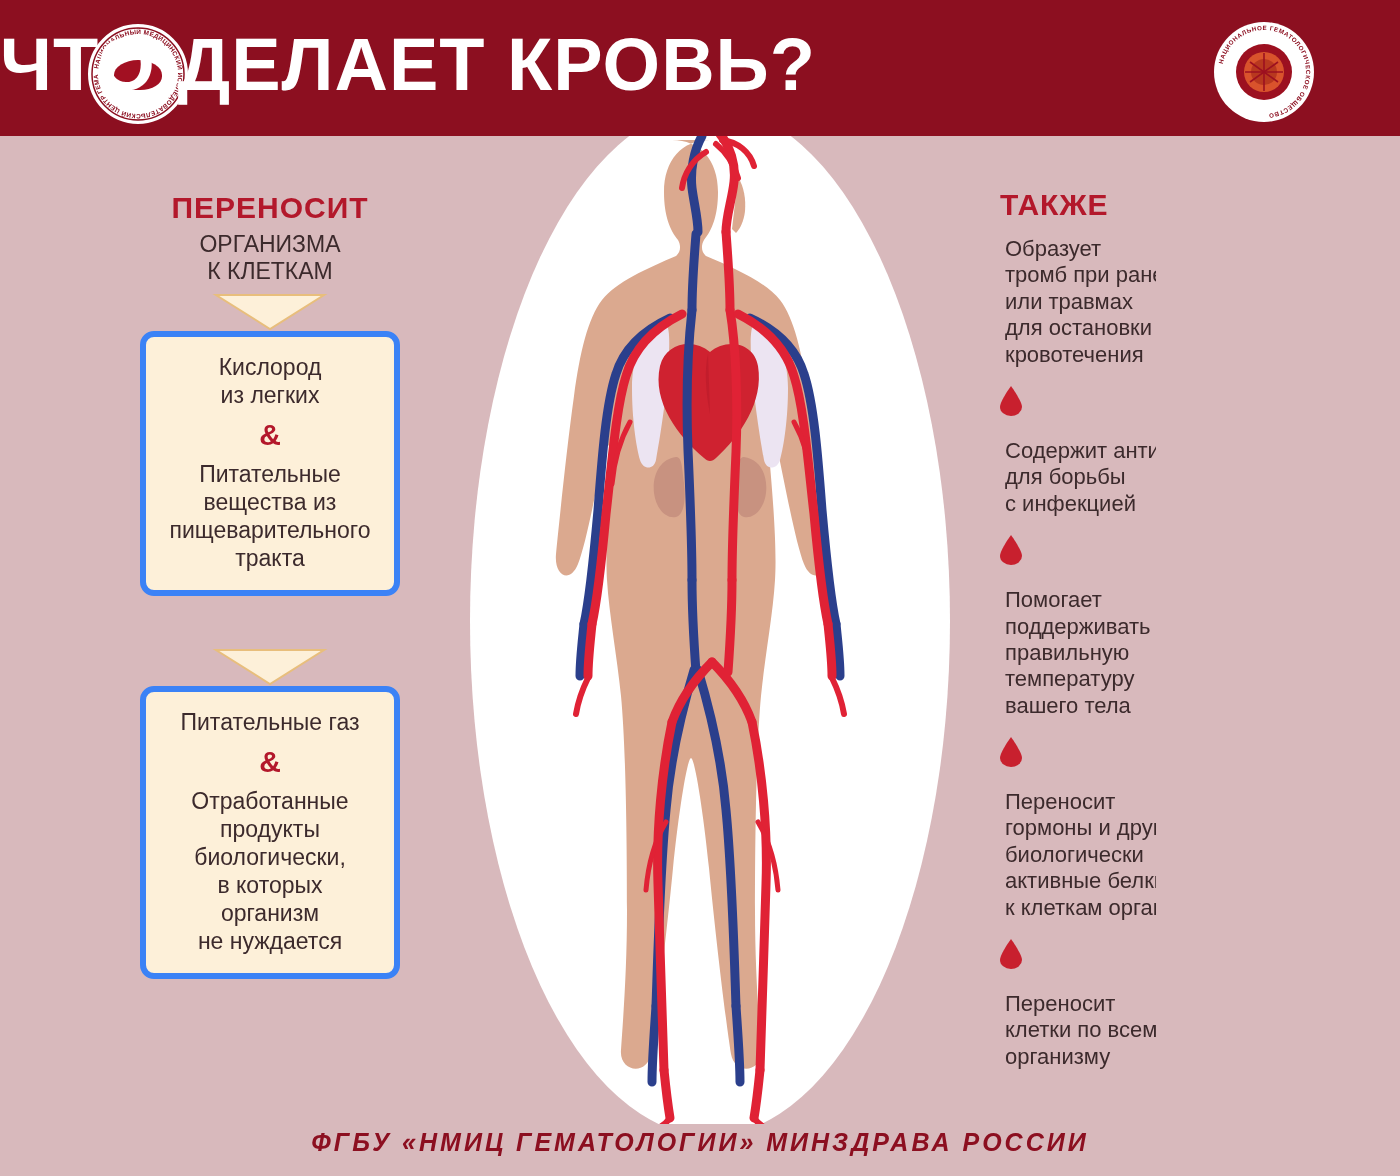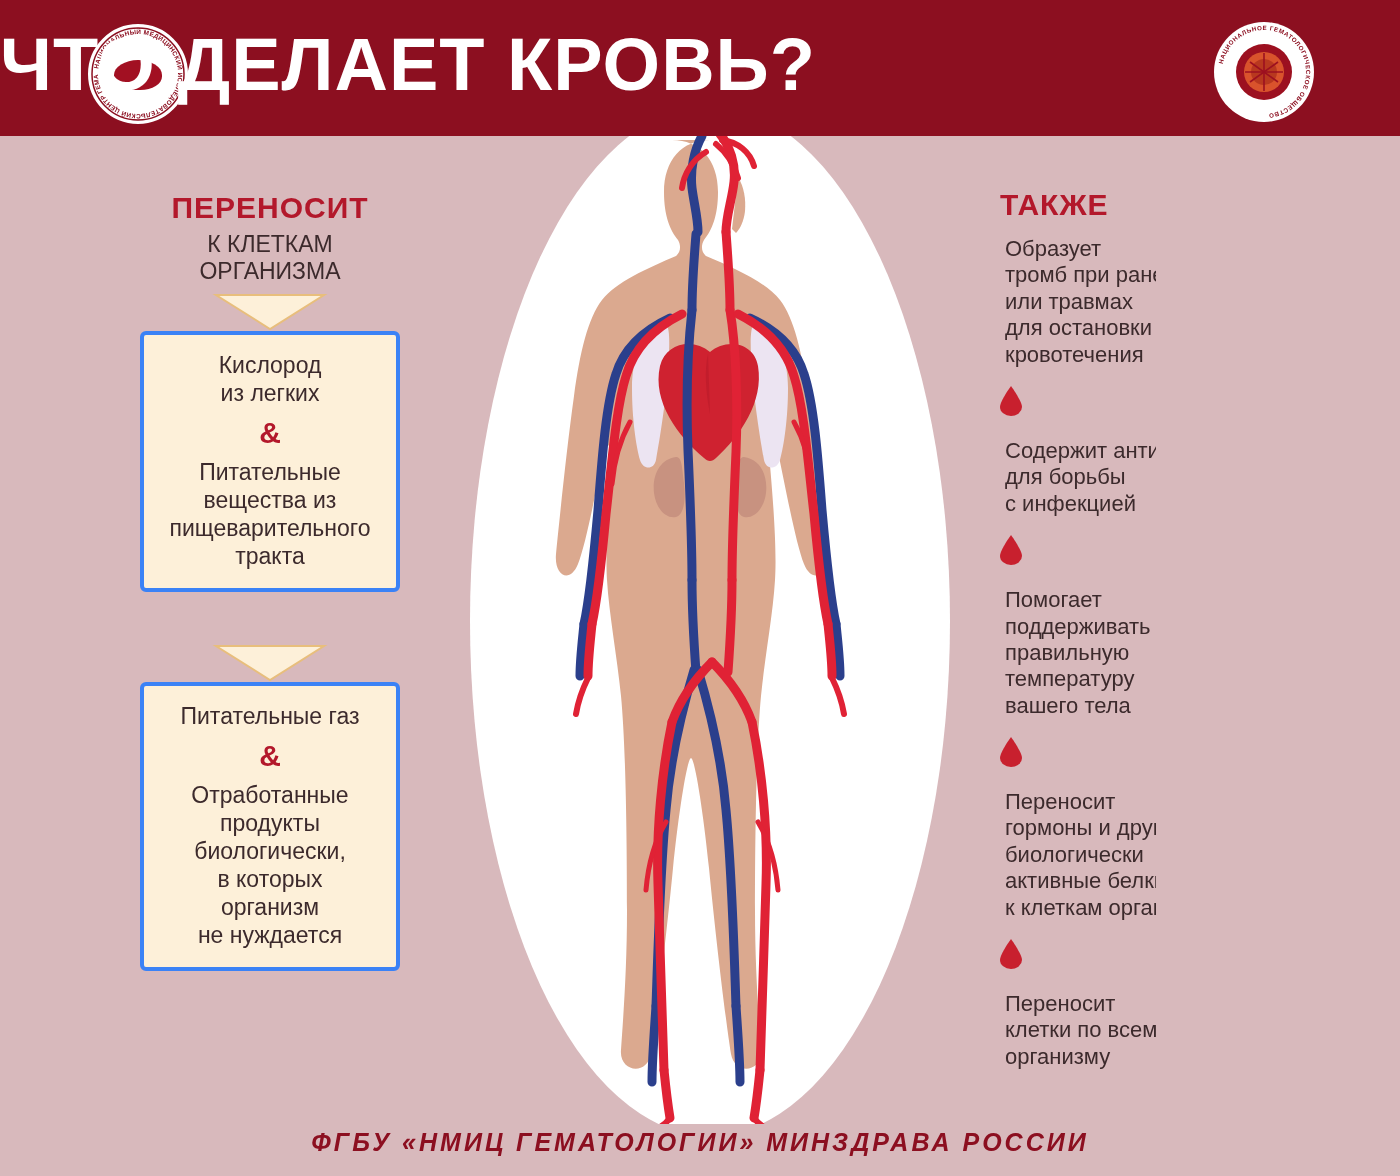--- a/index.html
+++ b/index.html
@@ -83,22 +83,22 @@
   .sect-sub{
     color:#3c2a2c;
     font-size:23px;
     line-height:1.18;
     margin:0 0 8px 0;
   }
   .arrow-wrap{position:relative;height:38px;}
   .arrow-wrap svg{position:absolute;left:50%;top:0;transform:translateX(-50%);}
   .card{
     background:#fdf0d9;
-    border:4px solid #3b82f6;
-    border-radius:6px;
+    border:6px solid #3b82f6;
+    border-radius:14px;
     padding:16px 14px 18px 14px;
     color:#3c2a2c;
     font-size:23px;
     line-height:1.22;
     text-align:center;
     box-sizing:border-box;
   }
   .card .amp{
     display:block;
     color:#b3182b;
@@ -314,22 +314,22 @@
         <path stroke-width="5" d="M160,300 c-10,18 -16,40 -18,62"></path>
         <path stroke-width="5" d="M324,300 c10,18 16,40 18,62"></path>
       </g>
     </svg>
 
     <div class="col-left">
 
       <div>
         <div class="sect-title">ПЕРЕНОСИТ</div>
         <div class="sect-sub">
+          <div>ОРГАНИЗМА</div>
           <div>К КЛЕТКАМ</div>
-          <div>ОРГАНИЗМА</div>
         </div>
         <div class="arrow-wrap">
           <svg width="120" height="38" viewBox="0 0 120 38">
             <polygon points="6,2 114,2 60,36" fill="#fdf0d9" stroke="#e8be7c" stroke-width="2"></polygon>
           </svg>
         </div>
         <div class="card">
           <div>Кислород</div>
           <div>из легких</div>
           <span class="amp">&amp;</span>

